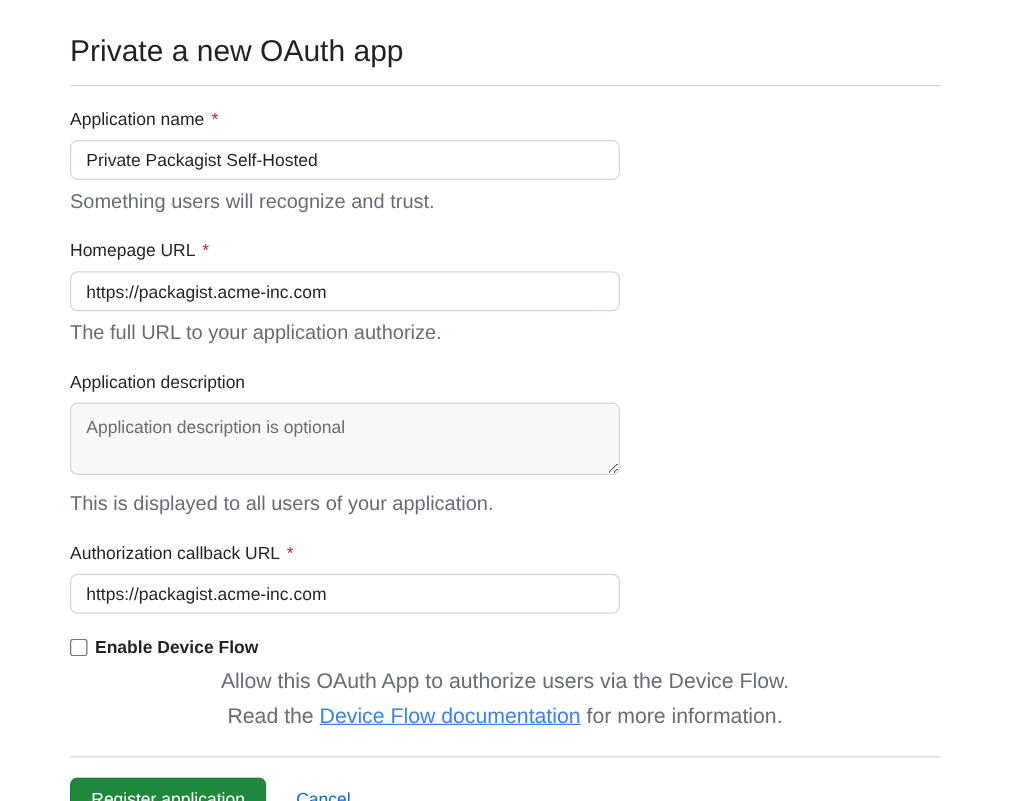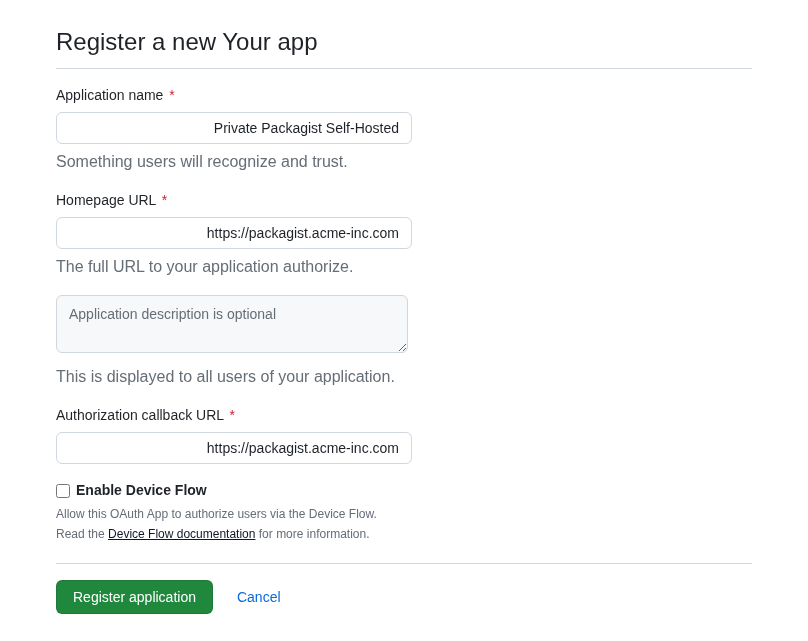--- a/index.html
+++ b/index.html
@@ -29,33 +29,32 @@
       font-weight: 400;
       font-size: 14px;
       margin-bottom: 6px;
       color: #1f2328;
     }
     .required-asterisk {
       color: #cf222e;
       margin-left: 2px;
     }
     .form-input {
-      width: 356px;
+      width: 440px;
       padding: 5px 12px;
       font-size: 14px;
       line-height: 20px;
       color: #1f2328;
       background-color: #ffffff;
       border: 1px solid #d0d7de;
       border-radius: 6px;
       outline: none;
-      text-align: right;
     }
     .form-textarea {
-      width: 352px;
+      width: 440px;
       min-height: 48px;
       padding: 8px 12px;
       font-size: 14px;
       line-height: 20px;
       color: #1f2328;
       background-color: #f6f8fa;
       border: 1px solid #d0d7de;
       border-radius: 6px;
       outline: none;
       resize: vertical;
@@ -85,26 +84,27 @@
       width: 14px;
       height: 14px;
       margin-right: 6px;
     }
     .checkbox-label {
       font-weight: 700;
       font-size: 14px;
       color: #1f2328;
     }
     .checkbox-note {
-      font-size: 12px;
+      font-size: 17px;
       color: #656d76;
       margin-top: 2px;
+      text-align: center;
     }
     .checkbox-note a {
-      color: #0f172a;
+      color: #3b82f6;
       text-decoration: underline;
     }
     .form-actions {
       border-top: 1px solid #d0d7de;
       padding-top: 16px;
       display: flex;
       align-items: center;
       gap: 24px;
     }
     .btn-primary {
@@ -125,41 +125,44 @@
       border: none;
       font-size: 14px;
       cursor: pointer;
       font-family: inherit;
       padding: 0;
     }
   </style>
 </head>
 <body>
 
-<h1 class="page-title">Register a new Your app</h1>
+<h1 class="page-title">Private a new OAuth app</h1>
 
 <div class="form-group">
   <label class="form-label">
     <span>Application name</span>
     <span class="required-asterisk">*</span>
   </label>
   <input type="text" class="form-input" value="Private Packagist Self-Hosted" style="">
   <p class="form-note">Something users will recognize and trust.</p>
 </div>
 
 <div class="form-group">
   <label class="form-label">
     <span>Homepage URL</span>
     <span class="required-asterisk">*</span>
   </label>
   <input type="text" class="form-input" value="https://packagist.acme-inc.com" style="">
   <p class="form-note">The full URL to your application authorize.</p>
 </div>
 
 <div class="form-group">
+  <label class="form-label">
+    <span>Application description</span>
+  </label>
   <textarea class="form-textarea" placeholder="Application description is optional" style=""></textarea>
   <p class="form-note">This is displayed to all users of your application.</p>
 </div>
 
 <div class="form-group">
   <label class="form-label">
     <span>Authorization callback URL</span>
     <span class="required-asterisk">*</span>
   </label>
   <input type="text" class="form-input" value="https://packagist.acme-inc.com" style="">

